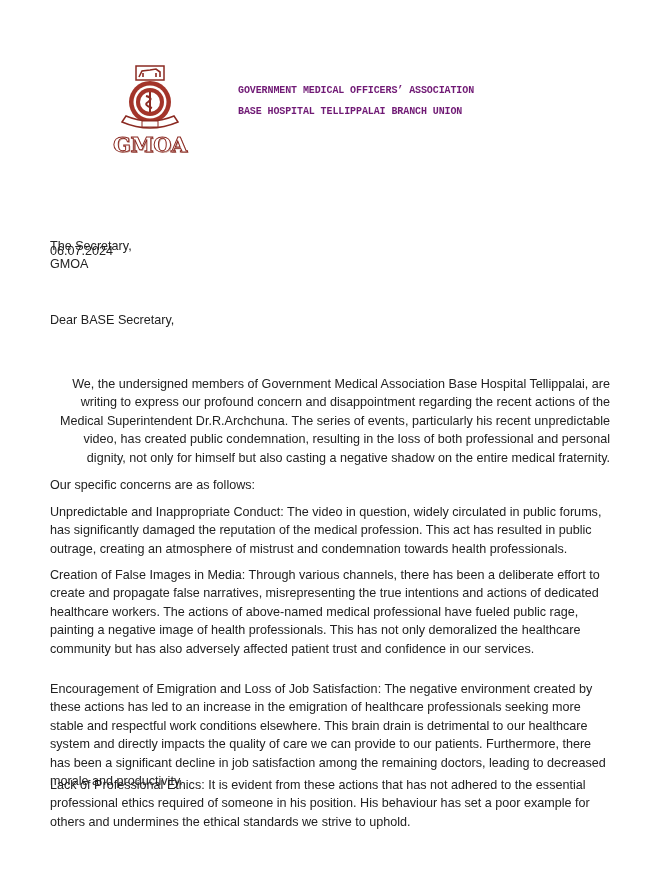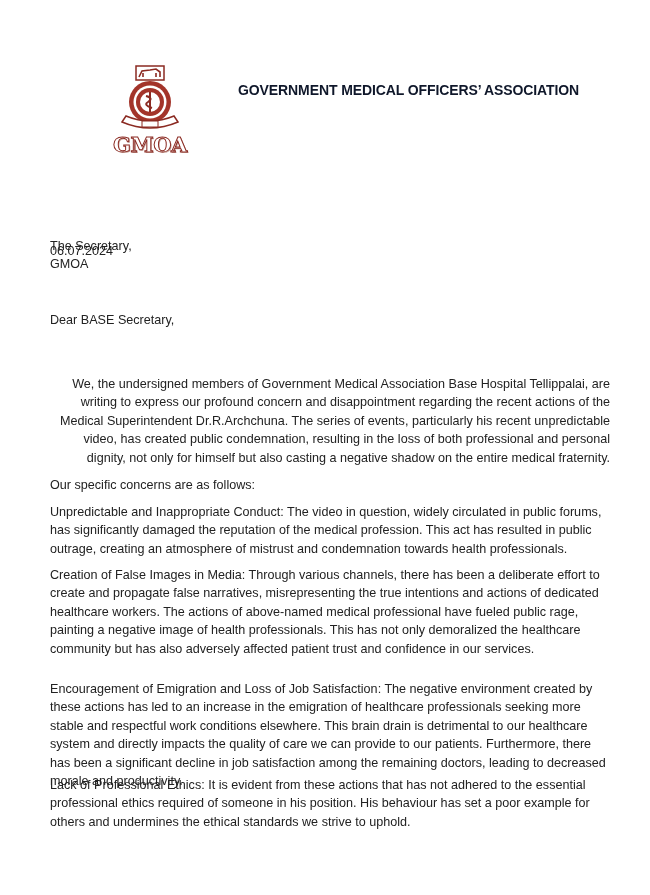--- a/index.html
+++ b/index.html
@@ -6,22 +6,22 @@
   html, body { width: 650px; height: 895px; background: #ffffff; overflow: hidden; }
   body { font-family: "Liberation Sans", sans-serif; color: #222; position: relative; }
   .page { position: relative; width: 650px; height: 895px; background: #fff; }
 
   .logo { position: absolute; left: 112px; top: 64px; width: 76px; height: 96px; }
   .logo-text { position: absolute; left: 0; top: 68px; width: 76px; text-align: center;
     font-family: "DejaVu Serif", serif; font-weight: bold; font-size: 21px; letter-spacing: -0.5px;
     color: #fff; -webkit-text-stroke: 1px #8b2a22; text-shadow: 1px 1px 0 #c9a79f; }
 
   .letterhead { position: absolute; left: 238px; top: 80px; }
-  .letterhead div { font-family: Liberation Sans, sans-serif; font-weight: bold; font-size: 14px;
-    color: #0f172a; line-height: 21px; letter-spacing: -0.1px; }
+  .letterhead div { font-family: Liberation Mono, monospace; font-weight: bold; font-size: 10px;
+    color: #701a75; line-height: 21px; letter-spacing: -0.1px; }
 
   .body-text { position: absolute; left: 50px; width: 560px; font-size: 12.6px; line-height: 18.4px; color: #222; }
   .date { top: 222px; margin-top: 20px; }
   .addr { top: 237px; }
   .greeting { top: 311px; }
   .subject { top: 334px; font-weight: bold; text-decoration: underline; color: #1d1d1d; }
   .p1 { top: 375px; text-align: right; }
   .p2 { top: 476px; }
   .p3 { top: 503px; }
   .p4 { top: 566px; }
@@ -48,20 +48,21 @@
       <path d="M34 32 Q42 34 36 38 Q31 41 40 44" stroke="#8b2a22" stroke-width="2" fill="none"></path>
 
       <path d="M10 58 Q38 70 66 58 L62 52 Q38 62 14 52 Z" fill="#fff" stroke="#8b2a22" stroke-width="1.5"></path>
       <rect x="30" y="57" width="16" height="6" fill="#fff" stroke="#8b2a22" stroke-width="1"></rect>
     </svg>
     <div class="logo-text">GMOA</div>
   </div>
 
   <div class="letterhead">
     <div>GOVERNMENT MEDICAL OFFICERS’ ASSOCIATION</div>
+    <div>BASE HOSPITAL TELLIPPALAI BRANCH UNION</div>
   </div>
 
   <div class="body-text date">06.07.2024</div>
 
   <div class="body-text addr">
     <div>The Secretary,</div>
     <div>GMOA</div>
   </div>
 
   <div class="body-text greeting">Dear BASE Secretary,</div>

